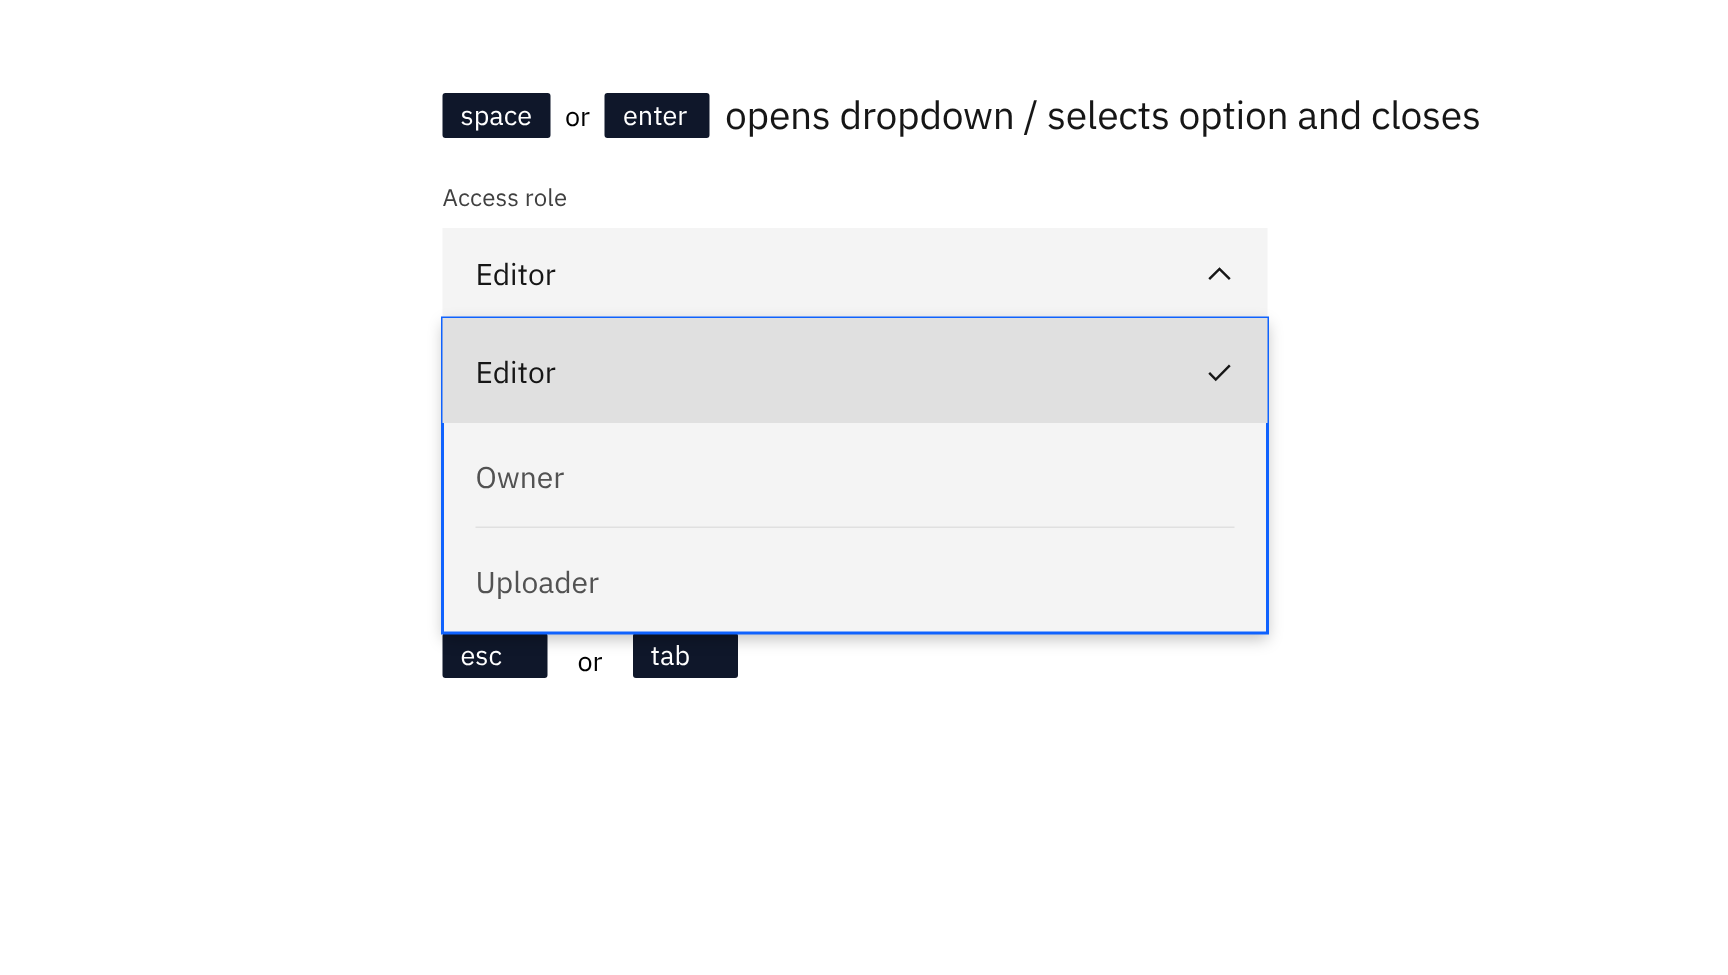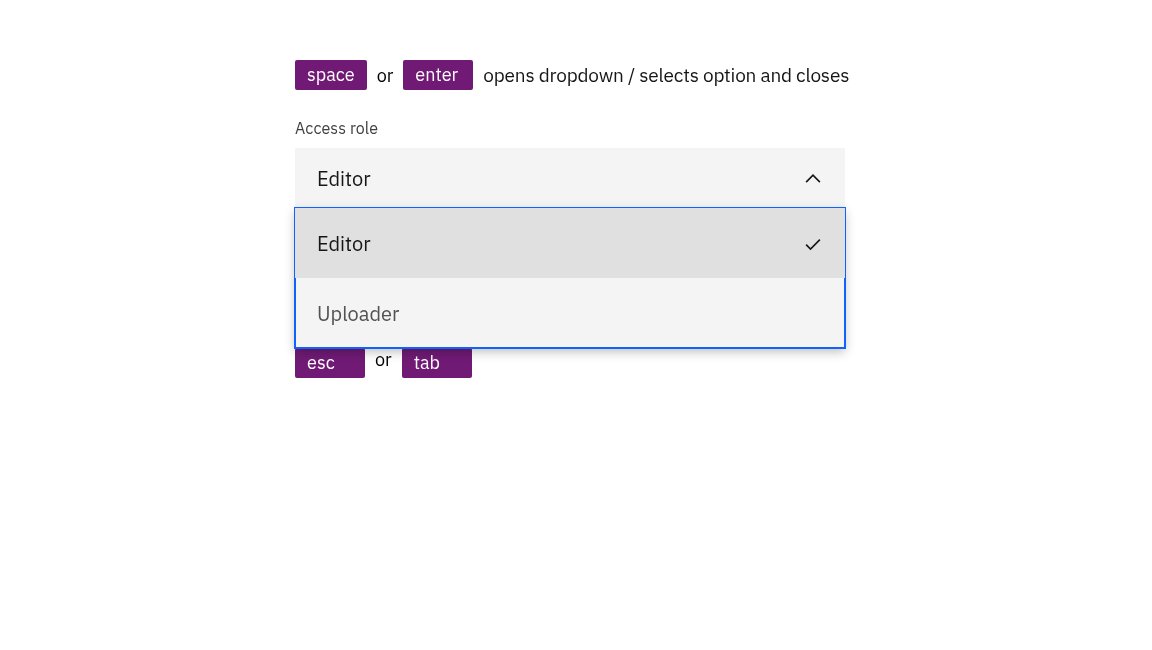--- a/index.html
+++ b/index.html
@@ -19,37 +19,37 @@
       left: 295px;
       top: 60px;
     }
     .hint-row {
       display: flex;
       align-items: center;
       gap: 10px;
       margin-bottom: 28px;
     }
     .key-badge {
-      background: #701a75;
+      background: #0f172a;
       color: #ffffff;
       padding: 6px 12px;
       font-size: 18px;
       line-height: 1;
       border-radius: 2px;
       min-width: 70px;
       display: inline-flex;
       align-items: center;
       font-weight: 400;
     }
     .hint-or {
       font-size: 18px;
       color: #000000;
     }
     .hint-text {
-      font-size: 19px;
+      font-size: 26px;
       color: #161616;
       letter-spacing: -0.2px;
     }
     .field-label {
       font-size: 16px;
       color: #404040;
       margin-bottom: 10px;
       letter-spacing: 0.1px;
     }
     .dropdown-wrapper {
@@ -103,22 +103,22 @@
     .dropdown-option.selected + .dropdown-option::before {
       content: none;
     }
     .chevron-icon, .check-icon {
       width: 20px;
       height: 20px;
       flex-shrink: 0;
     }
     .lower-hint {
       display: flex;
-      align-items: flex-start;
-      gap: 10px;
+      align-items: flex-end;
+      gap: 20px;
     }
   </style>
 </head>
 <body>
 
 <div class="container">
 
   <div class="hint-row">
     <span class="key-badge">space</span>
     <span class="hint-or">or</span>
@@ -140,20 +140,23 @@
     <div class="dropdown-menu">
       <div class="dropdown-option selected">
         <span>Editor</span>
         <span class="check-icon">
           <svg viewBox="0 0 16 16" width="20" height="20">
               <path d="M2.5 8.5 L6 12 L13.5 4.5" fill="none" stroke="#161616" stroke-width="1.3"></path>
             </svg>
         </span>
       </div>
       <div class="dropdown-option">
+        <span>Owner</span>
+      </div>
+      <div class="dropdown-option">
         <span>Uploader</span>
       </div>
     </div>
   </div>
 
   <div class="lower-hint">
     <span class="key-badge">esc</span>
     <span class="hint-or">or</span>
     <span class="key-badge">tab</span>
   </div>

